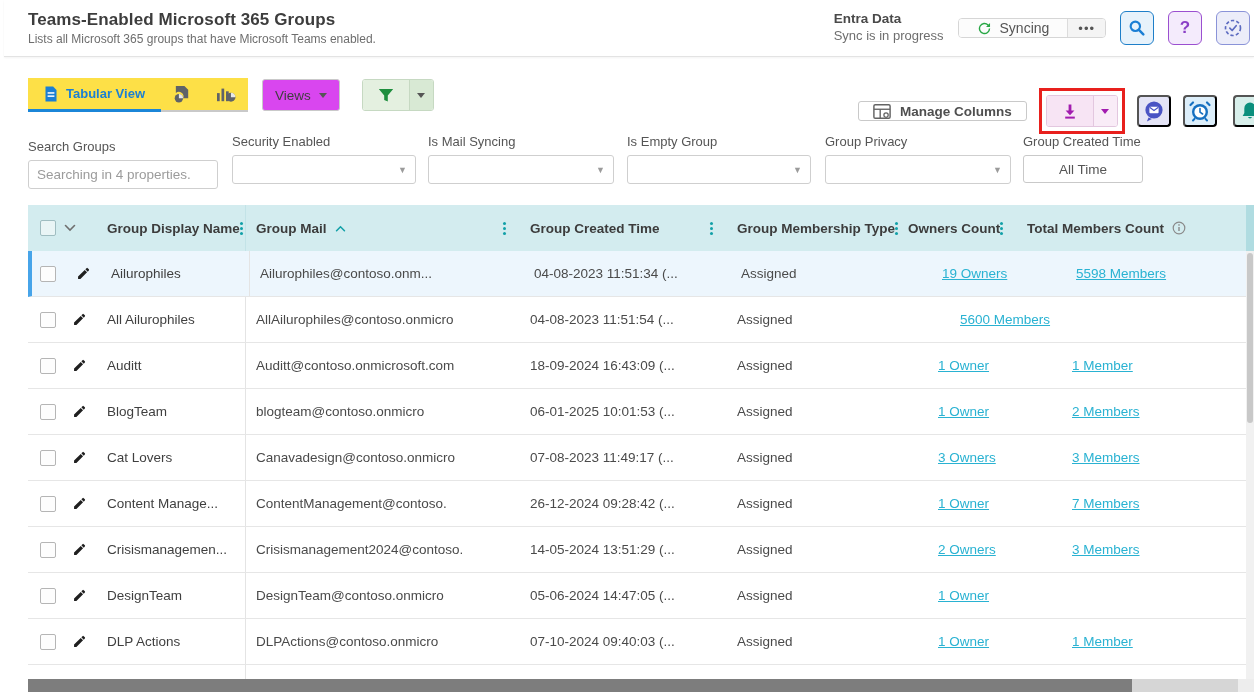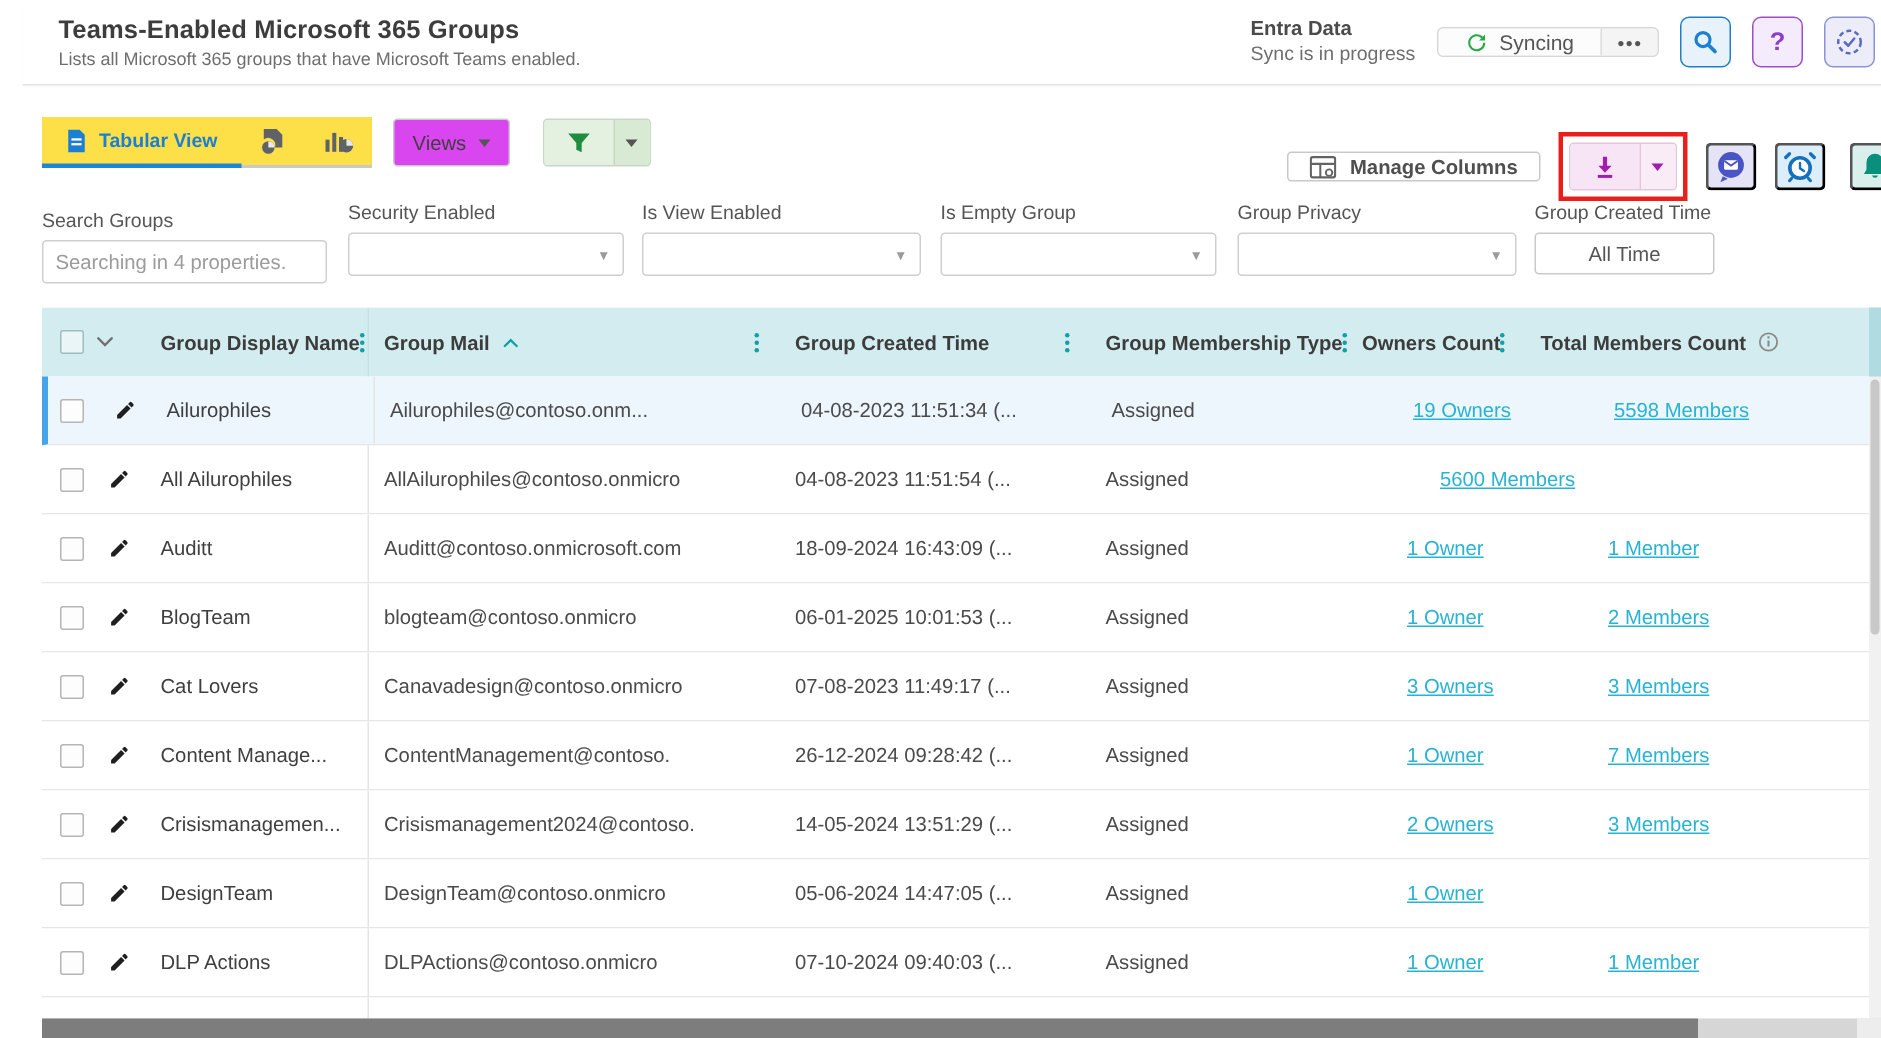--- a/index.html
+++ b/index.html
@@ -1,21 +1,21 @@
 <!DOCTYPE html>
 <html><head>
 <meta charset="utf-8">
 <style>
   * { margin:0; padding:0; box-sizing:border-box; }
   html,body { width:1254px; height:692px; overflow:hidden; background:#fff;
     font-family:"Liberation Sans", sans-serif; }
   .app { position:relative; width:1254px; height:692px; background:#fff; overflow:hidden; }
 
   
-  .topbar { position:absolute; top:0; left:15px; right:0; height:57px; background:#fff;
+  .topbar { position:absolute; top:0; left:4px; right:0; height:57px; background:#fff;
     border-bottom:1px solid #e3e3e3; box-shadow:0 1px 2px rgba(0,0,0,.05);
     display:flex; align-items:center; }
   .topbar-left { padding-left:24px; flex:1 1 auto; }
   .page-title { font-size:17px; font-weight:700; color:#3d3d3d; letter-spacing:.1px; }
   .page-subtitle { font-size:12px; color:#6e6e6e; margin-top:2px; }
   .topbar-right { display:flex; align-items:center; gap:14px; padding-right:4px; }
   .sync-info { line-height:1.25; }
   .sync-source { font-size:13.5px; font-weight:700; color:#4a4a4a; }
   .sync-status { font-size:13px; color:#6e6e6e; }
   .sync-group { display:flex; align-items:stretch; height:20px; border:1px solid #d6d6d6;
@@ -298,21 +298,21 @@
     <div class="filter-label">Search Groups</div>
     <input class="text-input" type="text" placeholder="Searching in 4 properties." style="">
   </div>
   <div class="filter-block f-sec">
     <div class="filter-label">Security Enabled</div>
     <div class="dropdown">
         <span class="dd-caret">▼</span>
       </div>
   </div>
   <div class="filter-block f-mail">
-    <div class="filter-label">Is View Enabled</div>
+    <div class="filter-label">Is Mail Syncing</div>
     <div class="dropdown">
         <span class="dd-caret">▼</span>
       </div>
   </div>
   <div class="filter-block f-empty">
     <div class="filter-label">Is Empty Group</div>
     <div class="dropdown">
         <span class="dd-caret">▼</span>
       </div>
   </div>

